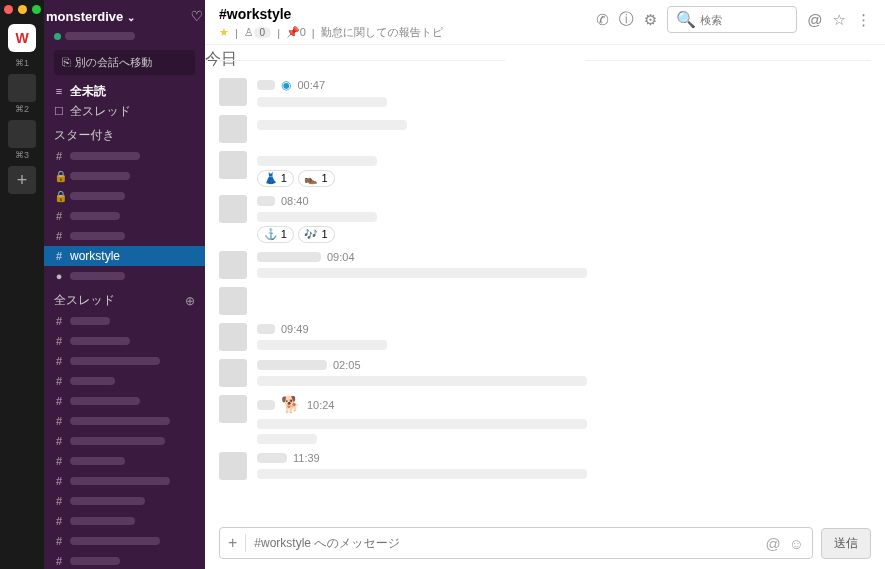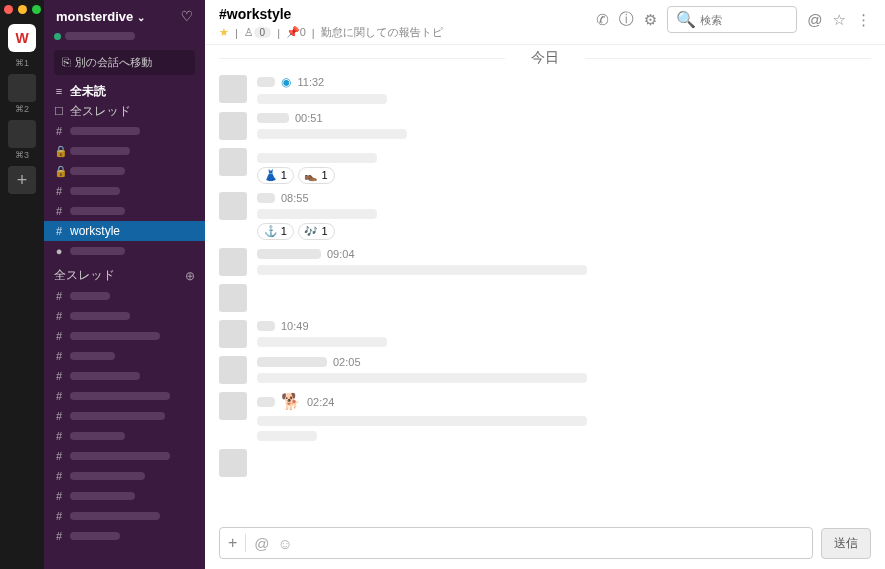--- a/index.html
+++ b/index.html
@@ -8,21 +8,21 @@
 .traffic { display:flex; gap:5px; margin-bottom:10px; }
 .traffic span { width:9px; height:9px; border-radius:50%; }
 .tr-r{background:#ff5f57}.tr-y{background:#febc2e}.tr-g{background:#28c840}
 .rail-app { width:28px; height:28px; border-radius:6px; background:#fff; display:flex; align-items:center; justify-content:center; font-weight:900; color:#d62828; font-size:14px; margin-bottom:4px; }
 .rail-slot { width:28px; height:28px; border-radius:4px; background:#333; margin-top:6px; }
 .rail-lbl { color:#888; font-size:9px; margin-top:2px; }
 .rail-add { width:28px; height:28px; border-radius:4px; background:#333; color:#aaa; font-size:18px; display:flex; align-items:center; justify-content:center; margin-top:6px; cursor:pointer; }
 .sidebar { width:161px; background:#3b1a3f; color:#ccc; display:flex; flex-direction:column; font-size:12px; overflow:hidden; position:relative; }
 .sb-scroll{height:100%;overflow-y:auto;}
 .sb-scroll::-webkit-scrollbar{width:6px}.sb-scroll::-webkit-scrollbar-thumb{background:#6b4a6f;border-radius:3px}
-.sb-head { display:flex; align-items:center; justify-content:space-between; padding:8px 12px; color:#fff; }
+.sb-head { display:flex; align-items:center; justify-content:space-between; padding:8px 2px; color:#fff; }
 .sb-head .ws { font-weight:700; font-size:13px; }
 .sb-head .bell { color:#ccc; font-size:14px; }
 .presence { display:flex; align-items:center; gap:4px; padding:0 10px 6px; }
 .dot { width:7px; height:7px; border-radius:50%; background:#2bac76; }
 .ph { background:#5b3a5f; border-radius:4px; height:8px; }
 .jump { margin:4px 10px 6px; padding:5px 8px; background:#2d1430; border-radius:4px; color:#ccc; font-size:11px; display:flex; align-items:center; gap:4px;}
 .section { padding:6px 10px 2px; font-size:12px; display:flex; justify-content:space-between; align-items:center; }
 .item { display:flex; align-items:center; gap:6px; padding:2px 10px; height:20px; }
 .item.active { background:#1264a3; color:#fff; }
 .item .pre { width:10px; text-align:center; opacity:.8; font-size:11px;}
@@ -31,21 +31,21 @@
 .main { flex:1; display:flex; flex-direction:column; }
 .chead { padding:6px 14px 4px; border-bottom:1px solid #eee; display:flex; justify-content:space-between; align-items:flex-start; }
 .chead h1 { font-size:14px; font-weight:700; }
 .chead .sub { font-size:11px; color:#888; display:flex; align-items:center; gap:6px; margin-top:3px;}
 .chead .sub .star{color:#f2c744}
 .pill{background:#eee;border-radius:8px;padding:0 6px;font-size:10px;color:#666}
 .tools { display:flex; align-items:center; gap:10px; color:#888; }
 .tools .ic{font-size:15px;cursor:pointer}
 .search { display:flex; align-items:center; border:1px solid #ccc; border-radius:4px; padding:3px 8px; width:130px; gap:4px; }
 .search input { border:none; outline:none; font-size:11px; width:100%; }
-.divider { text-align:center; font-size:14px; color:#666; position:relative; margin:4px 0;}
+.divider { text-align:left; font-size:16px; color:#666; position:relative; margin:4px 0;}
 .divider:before,.divider:after{content:"";position:absolute;top:50%;width:42%;height:1px;background:#eee}
 .divider:before{left:14px}.divider:after{right:14px}
 .msgs { flex:1; overflow-y:auto; padding:0 12px; }
 .msg { display:flex; gap:10px; padding:4px 2px; }
 .av { width:28px; height:28px; background:#ddd; border-radius:3px; flex-shrink:0; }
 .mc { flex:1; }
 .mh { display:flex; align-items:center; gap:6px; }
 .mh .nm { background:#e5e5e5; border-radius:4px; height:10px; }
 .mh .tm { font-size:11px; color:#888; }
 .spiral{color:#1d9bd1;font-size:12px}
@@ -94,20 +94,23 @@
 
   <div class="item bold">
         <span class="pre">≡</span>
         <span>全未読</span>
       </div>
   <div class="item">
         <span class="pre">☐</span>
         <span>全スレッド</span>
       </div>
 
+  <div class="section">
+        <span>スター付き</span>
+      </div>
   <div class="item">
         <span class="pre">#</span>
         <span class="ph" style="width:70px"></span>
       </div>
   <div class="item">
         <span class="pre">🔒</span>
         <span class="ph" style="width:60px"></span>
       </div>
   <div class="item">
         <span class="pre">🔒</span>
@@ -220,32 +223,28 @@
   </div>
 
   <div class="divider"><span>今日</span></div>
   <div class="msgs" id="msgs">
       <div class="msg">
         <div class="av"></div>
         <div class="mc">
           <div class="mh">
             <span class="nm" style="width:18px"></span>
             <span class="spiral">◉</span>
-            <span class="tm">11:32</span>
+            <span class="tm">00:47</span>
           </div>
           <div class="body-ph" style="width:130px"></div>
         </div>
       </div>
       <div class="msg">
         <div class="av"></div>
         <div class="mc">
-          <div class="mh">
-            <span class="nm" style="width:32px"></span>
-            <span class="tm">00:51</span>
-          </div>
           <div class="body-ph" style="width:150px"></div>
         </div>
       </div>
       <div class="msg">
         <div class="av"></div>
         <div class="mc">
           <div class="body-ph" style="width:120px"></div>
           <div class="reacts">
             <span class="react">
               <span>👗</span>
@@ -256,21 +255,21 @@
               <span>1</span>
             </span>
           </div>
         </div>
       </div>
       <div class="msg">
         <div class="av"></div>
         <div class="mc">
           <div class="mh">
             <span class="nm" style="width:18px"></span>
-            <span class="tm">08:55</span>
+            <span class="tm">08:40</span>
           </div>
           <div class="body-ph" style="width:120px"></div>
           <div class="reacts">
             <span class="react">
               <span>⚓</span>
               <span>1</span>
             </span>
             <span class="react">
               <span>🎶</span>
               <span>1</span>
@@ -289,55 +288,63 @@
         </div>
       </div>
       <div class="msg">
         <div class="av"></div>
       </div>
       <div class="msg">
         <div class="av"></div>
         <div class="mc">
           <div class="mh">
             <span class="nm" style="width:18px"></span>
-            <span class="tm">10:49</span>
+            <span class="tm">09:49</span>
           </div>
           <div class="body-ph" style="width:130px"></div>
         </div>
       </div>
       <div class="msg">
         <div class="av"></div>
         <div class="mc">
           <div class="mh">
             <span class="nm" style="width:70px"></span>
             <span class="tm">02:05</span>
           </div>
           <div class="body-ph" style="width:330px"></div>
         </div>
       </div>
       <div class="msg">
         <div class="av"></div>
         <div class="mc">
           <div class="mh">
             <span class="nm" style="width:18px"></span>
             <span>🐕</span>
-            <span class="tm">02:24</span>
+            <span class="tm">10:24</span>
           </div>
           <div class="body-ph" style="width:330px"></div>
           <div class="body-ph" style="width:60px"></div>
         </div>
       </div>
       <div class="msg">
         <div class="av"></div>
+        <div class="mc">
+          <div class="mh">
+            <span class="nm" style="width:30px"></span>
+            <span class="tm">11:39</span>
+          </div>
+          <div class="body-ph" style="width:330px"></div>
+        </div>
       </div>
     </div>
 
   <div class="composer">
     <div class="cbox">
       <span class="plus">+</span>
+      <input placeholder="#workstyle へのメッセージ" style="">
       <span class="r">
           <span>@</span>
           <span>☺</span>
         </span>
     </div>
     <button class="send">送信</button>
   </div>
 </div>
 
 </body></html>

